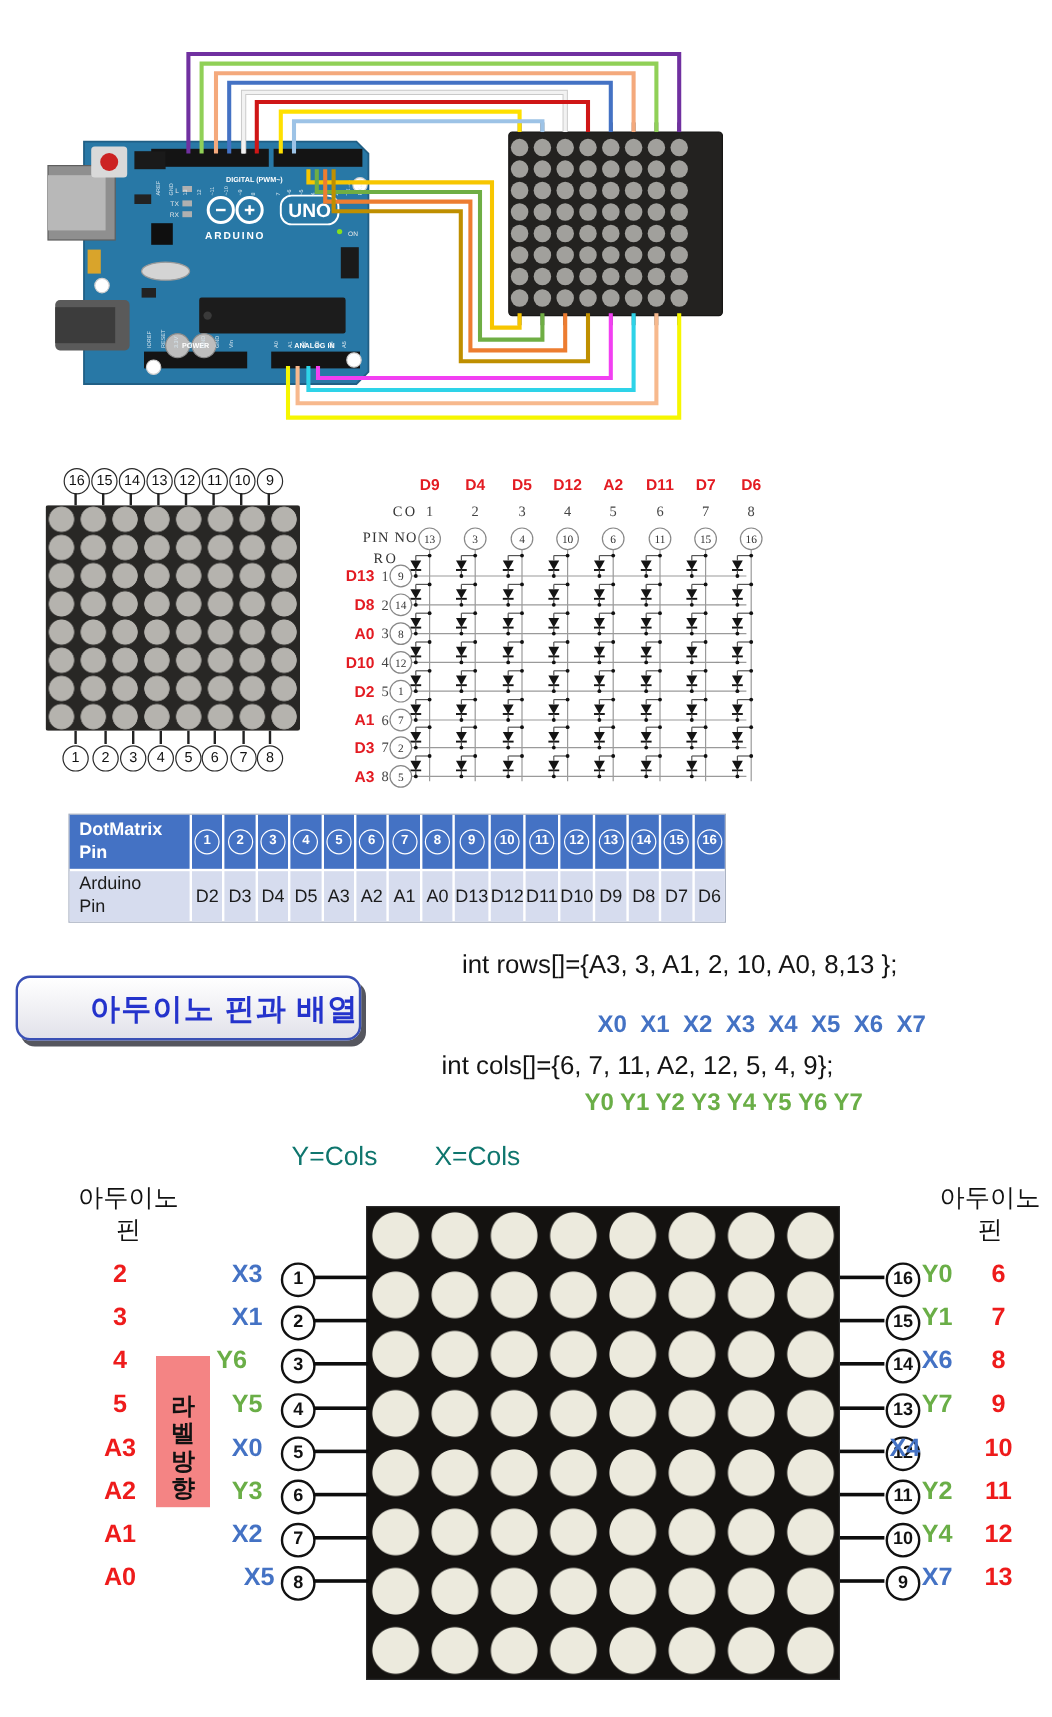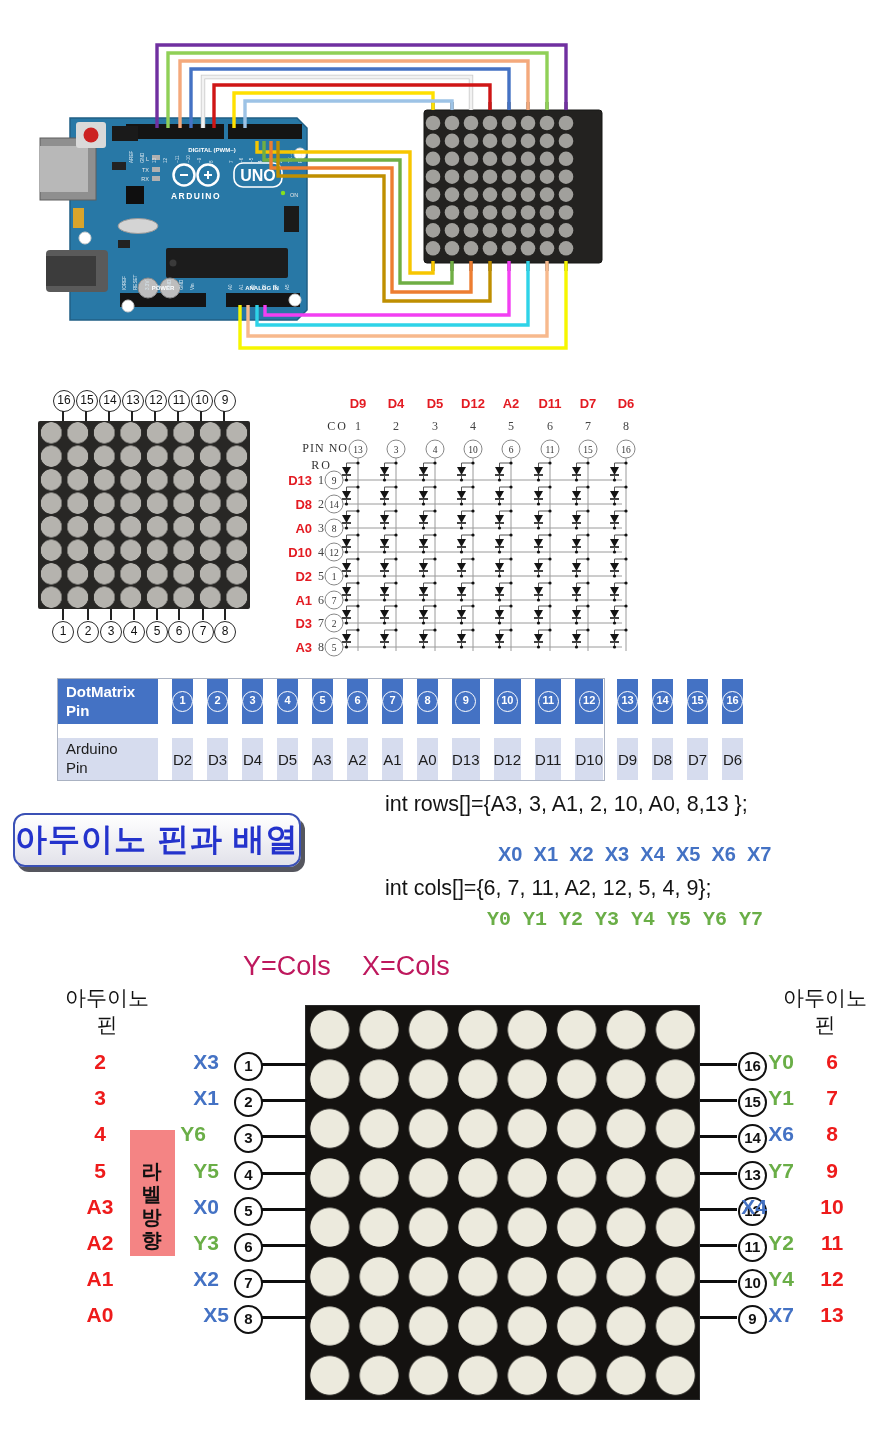--- a/index.html
+++ b/index.html
@@ -16,47 +16,47 @@
   
   .dm1{position:absolute;left:38px;top:421px;width:212px;height:188px;background-color:#282725;
        background-image:radial-gradient(circle 10.8px at 13.25px 11.75px,#b5b3ae 95%,transparent 100%);
        background-size:26.5px 23.5px;border-radius:2px;}
   
   .dm2{position:absolute;left:305px;top:1005px;width:395px;height:395px;background-color:#141210;
        background-image:radial-gradient(circle 19.8px at 24.7px 24.7px,#eceadd 96%,transparent 100%);
        background-size:49.4px 49.4px;box-shadow:0 0 0 1px #2a2a2a inset;}
   
   .pt{position:absolute;left:57px;top:678px;width:546px;display:grid;
-      grid-template-columns:100px repeat(16,1fr);grid-template-rows:45px 42px;gap:14px;
+      grid-template-columns:100px repeat(16,1fr);grid-template-rows:45px 42px;gap:2px;
       background:#fff;border:1px solid #aab2c2;}
   .pt-cell{display:flex;align-items:center;justify-content:center;font-size:15px;}
   .pt-head{background:var(--th-bg,#4472c4);color:#fff;font-weight:bold;}
   .pt-body{background:var(--tb-bg,#d6dcee);color:#1c1c1c;}
   .pt-label{justify-content:flex-start;padding-left:8px;line-height:1.25;}
   .cT{width:19px;height:19px;border:1.6px solid #fff;border-radius:50%;
       font-size:11px;line-height:17px;text-align:center;font-weight:600;}
   
   .title-box{position:absolute;left:13px;top:813px;width:284px;height:50px;border:2.5px solid #3a50b5;
       border-radius:12px;background:linear-gradient(#ffffff,#e2e2ea);box-shadow:4px 5px 0 #55565e;
-      display:flex;align-items:center;justify-content:flex-start;font-size:32px;font-weight:bold;
+      display:flex;align-items:center;justify-content:flex-end;font-size:25px;font-weight:bold;
       color:var(--title-blue,#2433cc);letter-spacing:1px;}
   .code{position:absolute;font-size:21.5px;color:#141414;white-space:pre;}
   .idx{position:absolute;font-size:20px;font-weight:600;white-space:pre;}
-  .kx{color:var(--x-blue,#4472c4);} .ky{color:var(--y-green,#6aae47);font-family:Liberation Mono, monospace;}
+  .kx{color:var(--x-blue,#4472c4);} .ky{color:var(--y-green,#6aae47);}
   
   .hdr{position:absolute;width:100px;text-align:center;font-size:21px;font-weight:normal;color:#111;}
   .bl-ard,.br-ard{position:absolute;width:60px;text-align:center;font-size:21px;font-weight:bold;
       color:var(--pin-red,#ee1b1b);}
   .sig{position:absolute;width:56px;text-align:center;font-size:21px;font-weight:bold;}
   .sig[data-kind="x"]{color:var(--x-blue,#4472c4);}
   .sig[data-kind="y"]{color:var(--y-green,#6aae47);}
   .pinkbox{position:absolute;left:130px;top:1130px;width:45px;height:126px;background:var(--pink,#f48484);
       display:flex;align-items:center;justify-content:center;writing-mode:vertical-rl;
       text-orientation:upright;font-size:20px;font-weight:bold;color:#111;letter-spacing:3px;}
-  .axis{position:absolute;font-size:27px;color:#be185d;font-weight:500;}
+  .axis{position:absolute;font-size:22px;color:#0f766e;font-weight:500;}
 </style>
 </head>
 <body>
 
 <div class="page">
 
   <svg class="abs" style="left:0;top:0" width="877" height="375" viewBox="0 0 877 375">
 
     <g>
       <polygon points="70,118 297,118 307,128 307,310 297,320 70,320" fill="#2878a6" stroke="#205f85" stroke-width="1.5"></polygon>
@@ -904,21 +904,21 @@
     <div class="pt-cell pt-body">D8</div>
     <div class="pt-cell pt-body">D7</div>
     <div class="pt-cell pt-body">D6</div>
   </div>
 
   <div class="title-box">
     <span>아두이노 핀과 배열</span>
   </div>
   <div class="code" style="left:385px;top:792px">int rows[]={A3, 3, A1, 2, 10, A0, 8,13 };</div>
   <div class="idx kx" style="left:498px;top:843px">X0  X1  X2  X3  X4  X5  X6  X7</div>
-  <div class="code" style="left:385px;top:876px">int cols[]={6, 7, 11, A2, 12, 5, 4, 9};</div>
+  <div class="code" style="left:368px;top:876px">int cols[]={6, 7, 11, A2, 12, 5, 4, 9};</div>
   <div class="idx ky" style="left:487px;top:908px">Y0 Y1 Y2 Y3 Y4 Y5 Y6 Y7</div>
 
   <span class="axis" style="left:243px;top:951px">Y=Cols</span>
   <span class="axis" style="left:362px;top:951px">X=Cols</span>
   <div class="hdr" style="left:57px;top:984px">아두이노</div>
   <div class="hdr" style="left:57px;top:1011px">핀</div>
   <div class="hdr" style="left:775px;top:984px">아두이노</div>
   <div class="hdr" style="left:775px;top:1011px">핀</div>
   <div class="pinkbox">라벨방향</div>
   <div class="dm2"></div>

